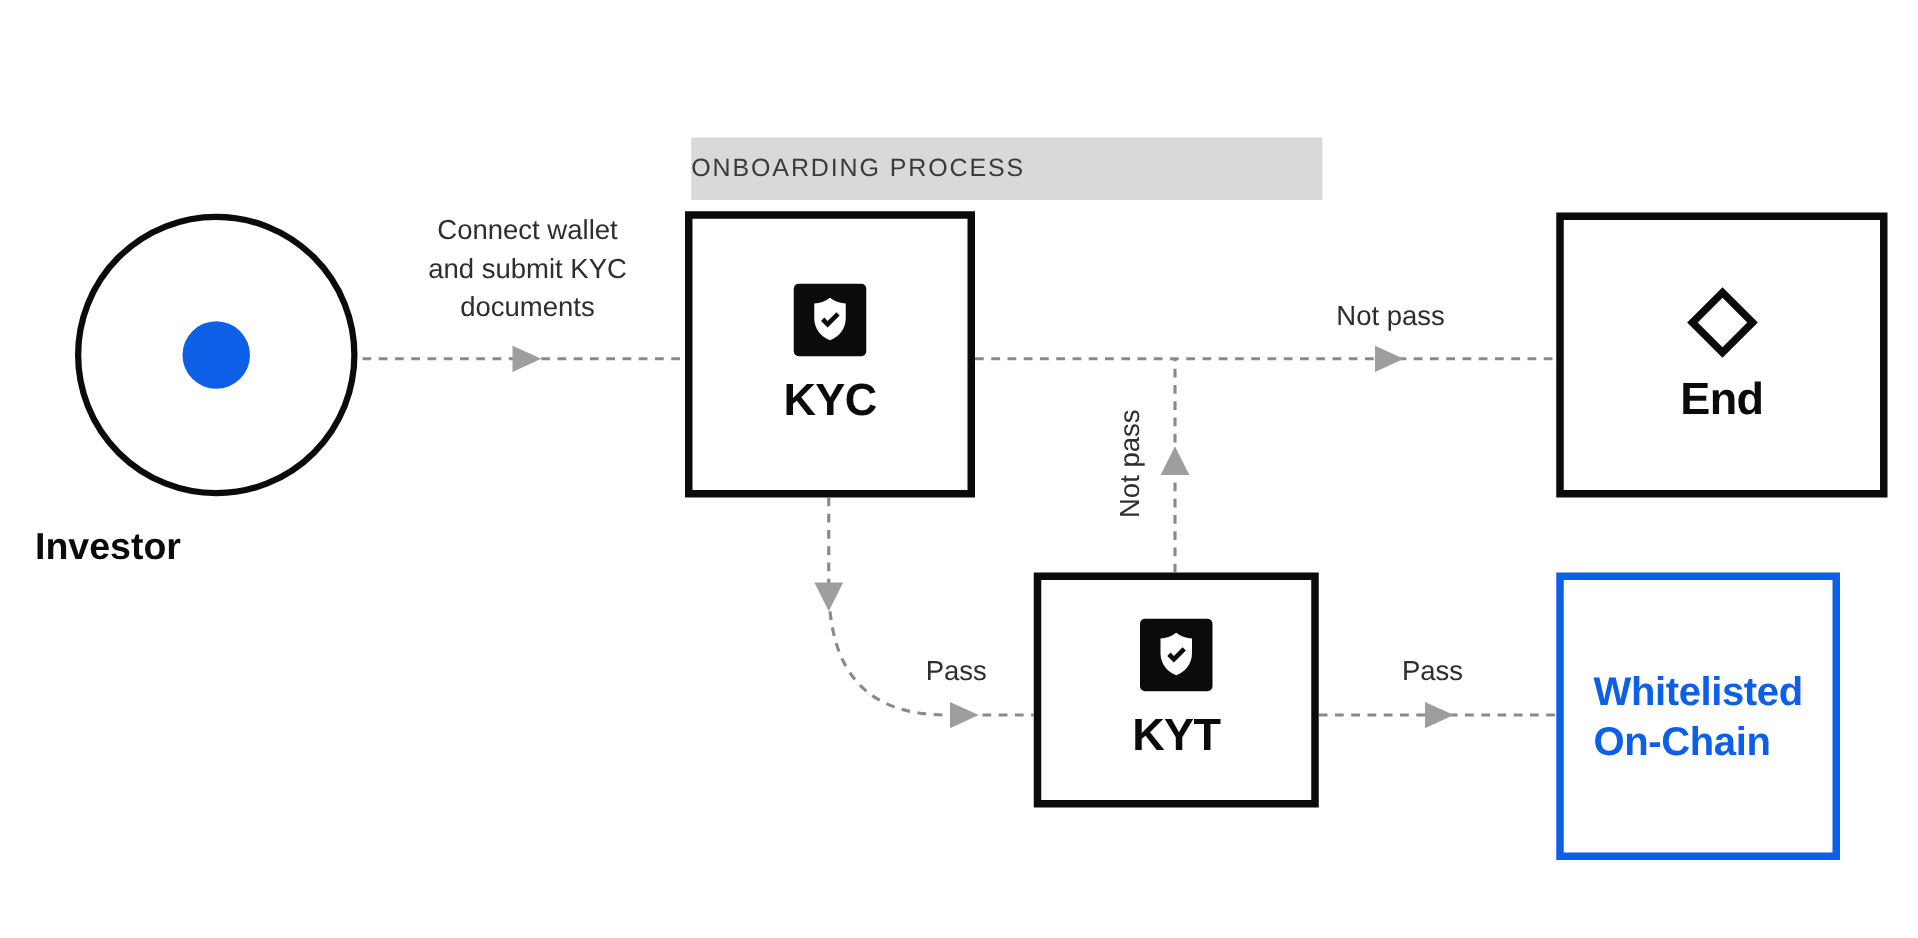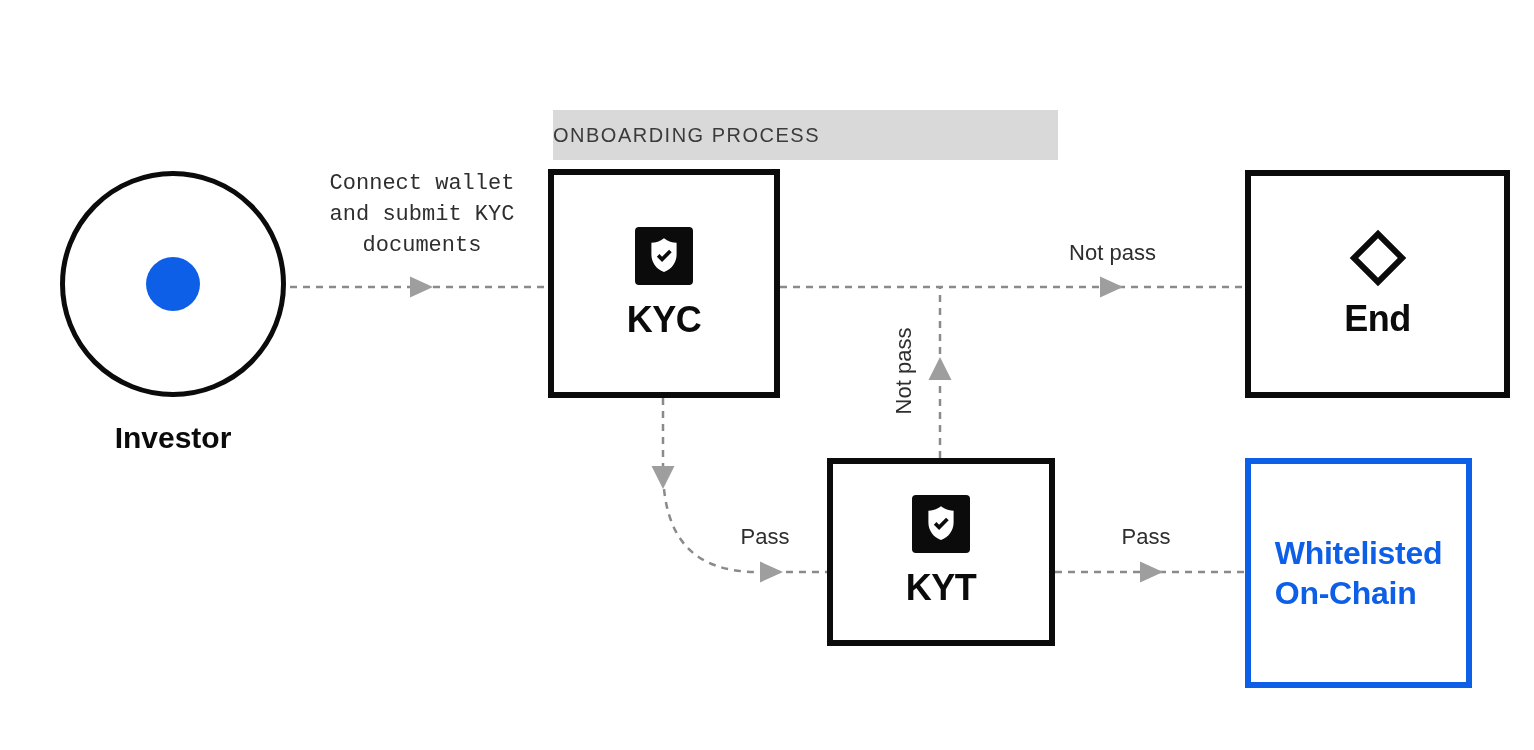--- a/index.html
+++ b/index.html
@@ -45,29 +45,29 @@
   .diamond {
     width:40px; height:40px; box-sizing:border-box; border:6px solid var(--c-node-black,#0b0b0b);
     transform:rotate(45deg); margin:10px 0 6px 0; background:#fff;
   }
   .node-label { font-size:36px; font-weight:700; color:var(--c-node-black,#0b0b0b); letter-spacing:-0.5px; }
   .wl-label {
     font-size:32px; font-weight:700; color:var(--c-accent-blue,#0e5fe8);
     line-height:1.25; white-space:pre-line; letter-spacing:-0.3px;
   }
   .circle-caption {
-    position:absolute; left:40px; top:421px; width:266px; z-index:2;
-    text-align:center; font-size:30px; font-weight:700; color:var(--c-node-black,#0b0b0b);
+    position:absolute; left:28px; top:421px; width:266px; z-index:2;
+    font-size:30px; font-weight:700; color:var(--c-node-black,#0b0b0b);
   }
   
   .edge-label {
     position:absolute; z-index:2; color:var(--c-label-text,#2e2e2e);
     font-size:22px; text-align:center; line-height:31px; white-space:pre-line;
   }
-  .lbl-connect  { left:310px; top:168px; width:224px;font-family:Liberation Mono, monospace; }
+  .lbl-connect  { left:310px; top:168px; width:224px; }
   .lbl-notpass-top { left:1040px; top:237px; width:145px; }
   .lbl-notpass-vert {
     left:843px; top:356px; width:120px; height:30px;
     transform:rotate(-90deg); transform-origin:center center;
   }
   .lbl-pass-left  { left:705px; top:521px; width:120px; }
   .lbl-pass-right { left:1086px; top:521px; width:120px; }
 </style>
 </head>
 <body>

